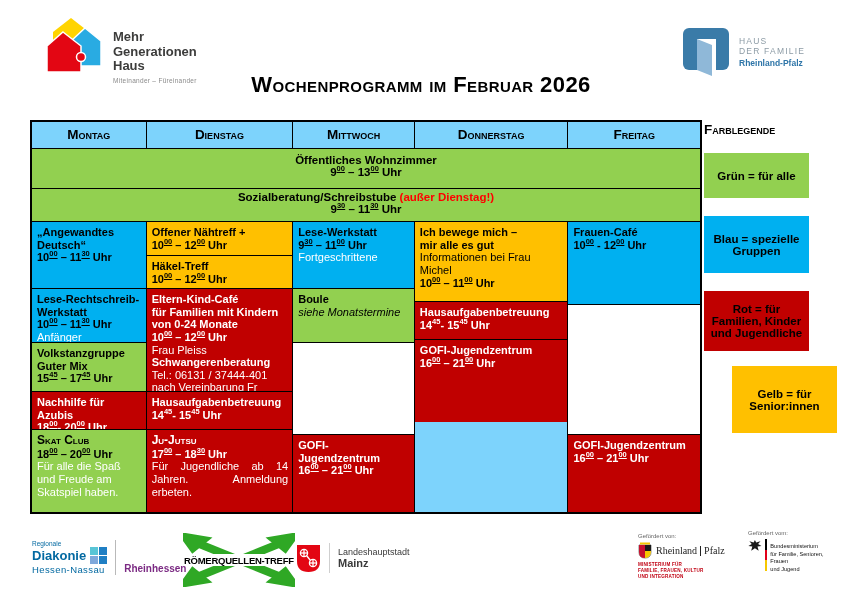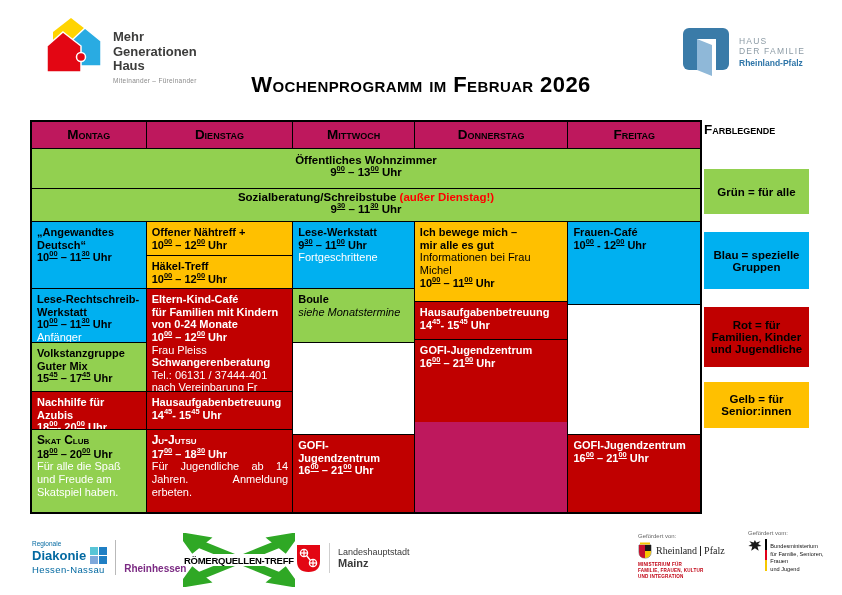--- a/index.html
+++ b/index.html
@@ -19,21 +19,21 @@
   .hdf-text { line-height:1.25; }
   .hdf-l1 { font-size:8.5px; color:#8C9BA5; letter-spacing:1.2px; }
   .hdf-l3 { font-size:8.5px; color:#2E75A8; font-weight:bold; margin-top:1px; }
 
   .main-title {
     position:absolute; top:72px; left:0; width:842px; text-align:center;
     font-size:22px; font-weight:bold; font-variant:small-caps; letter-spacing:.4px;
   }
 
   
-  .schedule { position:absolute; left:30px; top:120px; width:672px; border:2px solid #000; background:#be185d; }
+  .schedule { position:absolute; left:30px; top:120px; width:672px; border:2px solid #000; background:#7dd3fc; }
   .grid5 { display:grid; grid-template-columns:115fr 147fr 122fr 154fr 132fr; }
   .row-days { height:27px; border-bottom:1px solid #000; }
   .day-h {
     font-size:13.5px; font-weight:bold; font-variant:small-caps; text-align:center;
     line-height:26px; border-right:1px solid #000;
   }
   .day-h:last-child { border-right:none; }
   .row-full { background:var(--c-green); border-bottom:1px solid #000; text-align:center; font-size:11.5px; }
   .row-full .b { font-weight:bold; }
   .r1 { height:40px; padding-top:5px; }
@@ -53,29 +53,29 @@
   .b  { font-weight:bold; }
   .wt { color:#fff; }
   .it { font-style:italic; }
   .sc { font-variant:small-caps; font-size:12px; }
   .jt { text-align:justify; }
   .su { font-size:7.5px; line-height:0; vertical-align:super; }
   .su.u { text-decoration:underline; }
 
   
   .legend { position:absolute; left:704px; top:122px; width:106px; }
-  .legend-title { font-size:13.5px; font-weight:bold; font-variant:small-caps; margin-bottom:32px; }
+  .legend-title { font-size:13.5px; font-weight:bold; font-variant:small-caps; margin-bottom:16px; }
   .lg-box {
     width:105px; display:flex; align-items:center; justify-content:center; text-align:center;
     font-size:11.5px; font-weight:bold; padding:2px 4px;
   }
   .lg-box.green  { background:var(--c-green);  height:45px; margin-bottom:18px;text-align:right; }
   .lg-box.blue   { background:var(--c-blue);   height:57px; margin-bottom:18px; }
   .lg-box.red    { background:var(--c-red);    height:60px; margin-bottom:15px; }
-  .lg-box.yellow { background:var(--c-yellow); height:46px; }
+  .lg-box.yellow { background:var(--c-yellow); height:67px;margin-left:28px; }
 
   
   .f-diakonie { position:absolute; left:32px; top:540px; display:flex; align-items:flex-end; }
   .dk-txt { color:#0369a1; }
   .dk-reg { font-size:6.5px; }
   .dk-row { display:flex; align-items:center; gap:4px; }
   .dk-name { font-size:13px; font-weight:bold; }
   .dk-hn { font-size:9.5px; letter-spacing:.4px; }
   .dk-sq { display:grid; grid-template-columns:8px 8px; grid-template-rows:8px 8px; gap:1px; }
   .dk-sq i { display:block; }

